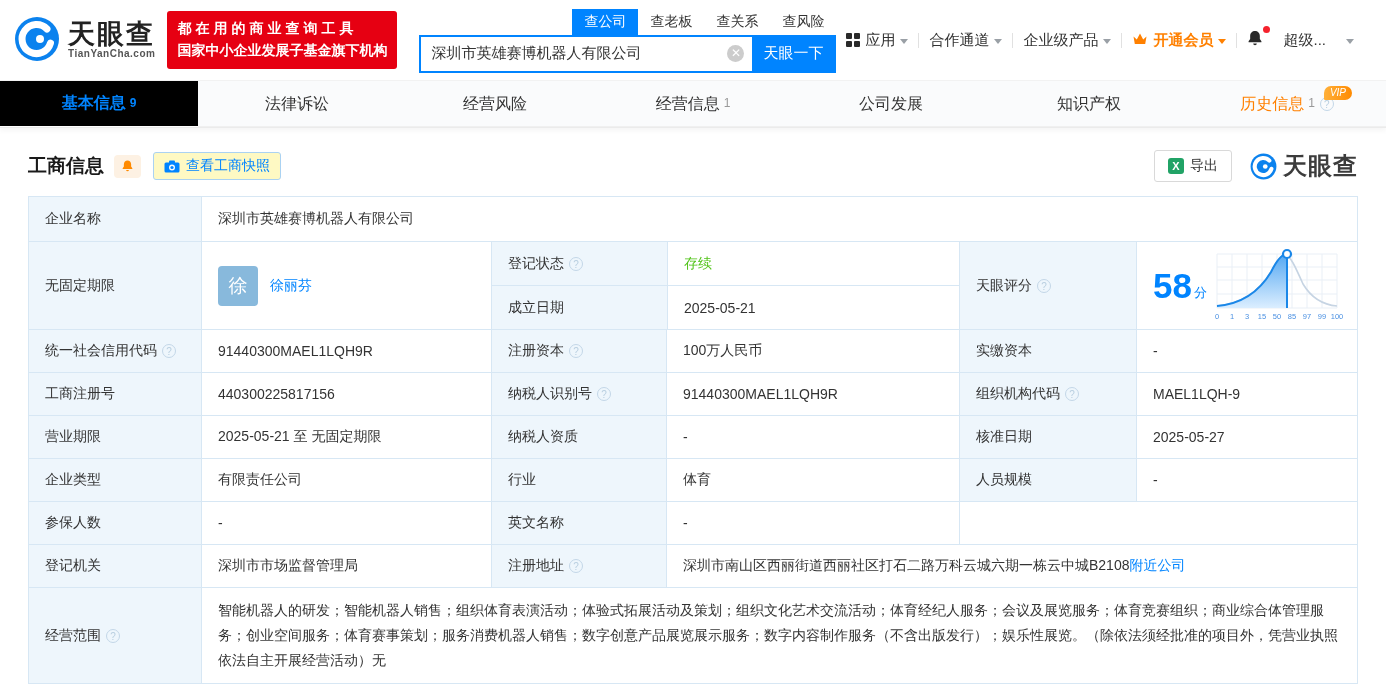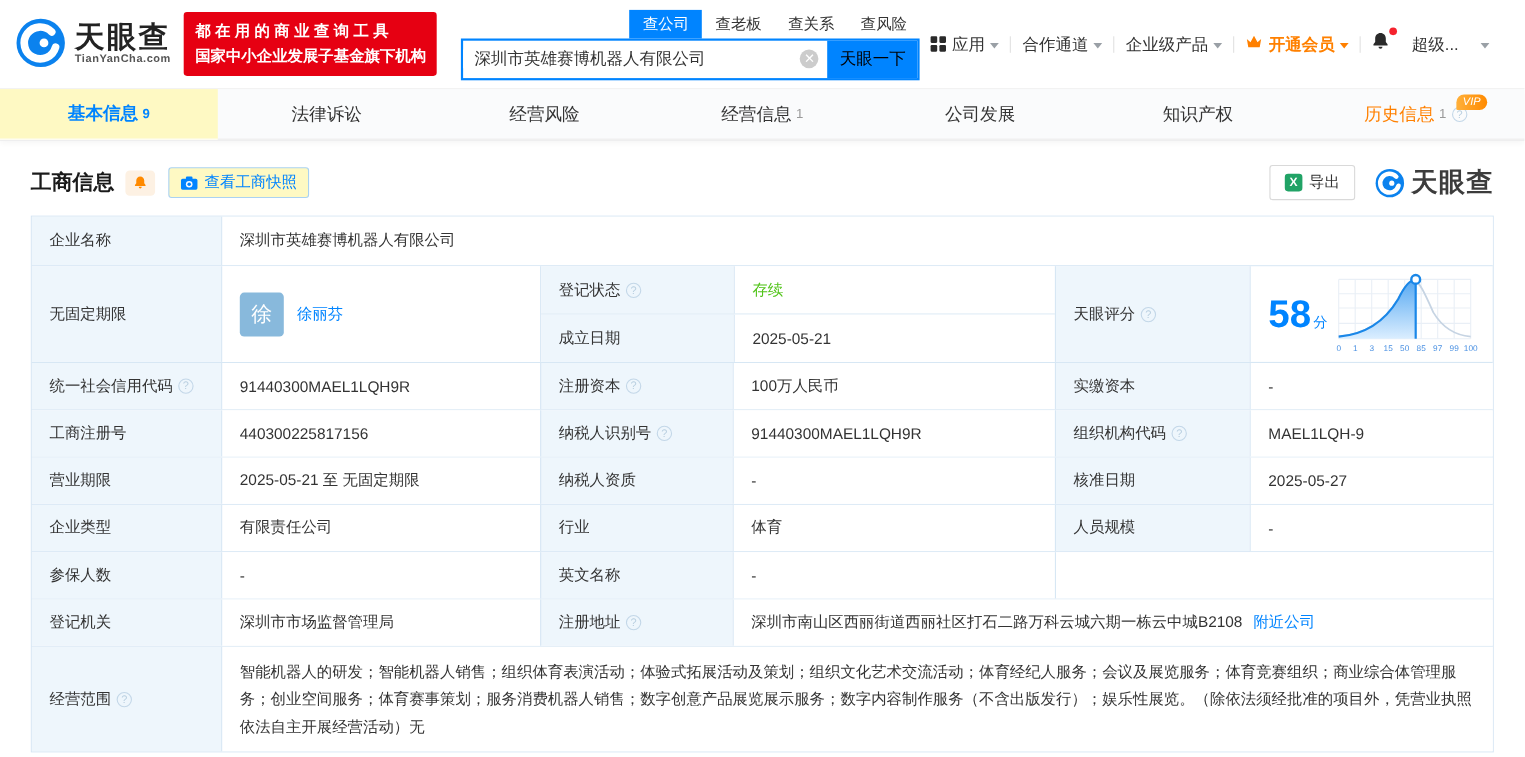--- a/index.html
+++ b/index.html
@@ -21,36 +21,36 @@
   .promo{margin-left:12px;background:var(--red);color:#fff;border-radius:3px;padding:7px 10px;line-height:1.55;font-size:14px;font-weight:bold;white-space:nowrap;}
   .promo .l1{letter-spacing:4px;}
   
   .search-wrap{margin-left:22px;width:445px;}
   .stabs{display:flex;align-items:flex-end;height:27px;font-size:14px;justify-content:flex-end;}
   .stab{padding:4px 12px;cursor:pointer;color:#333;}
   .stab.active{background:var(--blue);color:#fff;}
   .sbox{display:flex;align-items:center;border:2px solid var(--blue);height:38px;background:#fff;}
   .sbox input{flex:1;border:none;outline:none;font-size:15px;padding:0 10px;color:#333;font-family:inherit;min-width:0;}
   .clear-ic{width:17px;height:17px;border-radius:50%;background:#ccc;color:#fff;font-size:12px;line-height:17px;text-align:center;margin-right:8px;flex:none;cursor:pointer;}
-  .sbtn{flex:none;height:100%;width:82px;background:var(--blue);color:#000000;border:none;font-size:15px;cursor:pointer;font-family:Liberation Serif, serif;}
+  .sbtn{flex:none;height:100%;width:82px;background:var(--blue);color:#ffffff;border:none;font-size:15px;cursor:pointer;font-family:Liberation Serif, serif;}
   
   .hmenu{margin-left:auto;display:flex;align-items:center;font-size:15px;color:#333;white-space:nowrap;}
   .hitem{display:flex;align-items:center;gap:5px;padding:0 10px;cursor:pointer;}
   .hdiv{width:1px;height:15px;background:#e1e1e1;}
   .caret{width:0;height:0;border-left:4px solid transparent;border-right:4px solid transparent;border-top:5px solid #9aa0a6;margin-top:2px;}
   .vip-col{color:var(--orange);font-weight:bold;}
   .vip-col .caret{border-top-color:var(--orange);}
   .grid-ic{display:grid;grid-template-columns:6px 6px;grid-gap:2px;}
   .grid-ic span{width:6px;height:6px;background:#2a2a2a;border-radius:1px;}
   .bell-wrap{position:relative;padding:0 8px;cursor:pointer;}
   .red-dot{position:absolute;top:-3px;right:3px;width:7px;height:7px;border-radius:50%;background:#f5222d;}
   
   .navbar{display:flex;height:48px;background:#fafbfc;border-bottom:1px solid #ebebeb;box-shadow:0 -1px 0 #f0f0f0 inset, 0 3px 5px rgba(0,0,0,.04);position:relative;z-index:2;border-top:1px solid #f2f2f2;}
   .ntab{flex:1;display:flex;align-items:center;justify-content:center;font-size:16px;color:#333;cursor:pointer;position:relative;}
-  .ntab.active{background:#fef9c3;color:var(--blue);font-weight:bold;border-bottom:1px solid #fff;}
+  .ntab.active{background:#000000;color:var(--blue);font-weight:bold;border-bottom:1px solid #fff;}
   .ntab .cnt{font-size:12px;color:#999;margin-left:4px;margin-top:-2px;}
   .ntab.active .cnt{color:var(--blue);}
   .ntab.hist{color:var(--orange);}
   .q-ic{display:inline-block;width:14px;height:14px;border:1px solid #c3d7e8;border-radius:50%;color:#b9cfe0;font-size:10px;line-height:13px;text-align:center;margin-left:5px;flex:none;}
   .q-ic::after{content:"?";}
   .vip-badge{position:absolute;top:5px;right:34px;background:linear-gradient(90deg,#ffb03a,#ff8a00);color:#fff;font-size:10px;font-weight:normal;font-style:italic;padding:1px 6px 2px;border-radius:7px 7px 7px 1px;}
   
   .content{padding:0 28px;}
   .sec-head{display:flex;align-items:center;margin:22px 0 14px;}
   .sec-title{font-size:19px;font-weight:bold;color:#1a1a1a;}
@@ -77,21 +77,21 @@
   .mid .sub + .sub{border-top:1px solid var(--line);}
   .mid .sub .vc{border-left:1px solid var(--line);}
   .avatar{width:40px;height:40px;border-radius:4px;background:#88b9dc;color:#fff;font-size:19px;display:flex;align-items:center;justify-content:center;flex:none;}
   .link{color:var(--blue);cursor:pointer;text-decoration:none;}
   .green{color:var(--green);}
   .score-cell{display:flex;align-items:center;padding:0 10px 0 16px;}
   .score-num{font-size:35px;font-weight:bold;color:var(--blue);line-height:1;}
   .score-unit{font-size:13px;color:var(--blue);margin:14px 0 0 2px;}
   .score-chart{margin-left:auto;}
   .scope-vc{display:block;padding:10px 16px;line-height:25px;}
-  .addr-vc{gap:10px;}
+  .addr-vc{}
   .empty-cell{background:#fff;}
 </style>
 </head>
 <body>
 
 <div class="header">
   <div class="logo">
     <span>
       <svg width="46" height="46" viewBox="0 0 46 46">
           <circle cx="23" cy="23" r="22" fill="#0b82ee"></circle>

